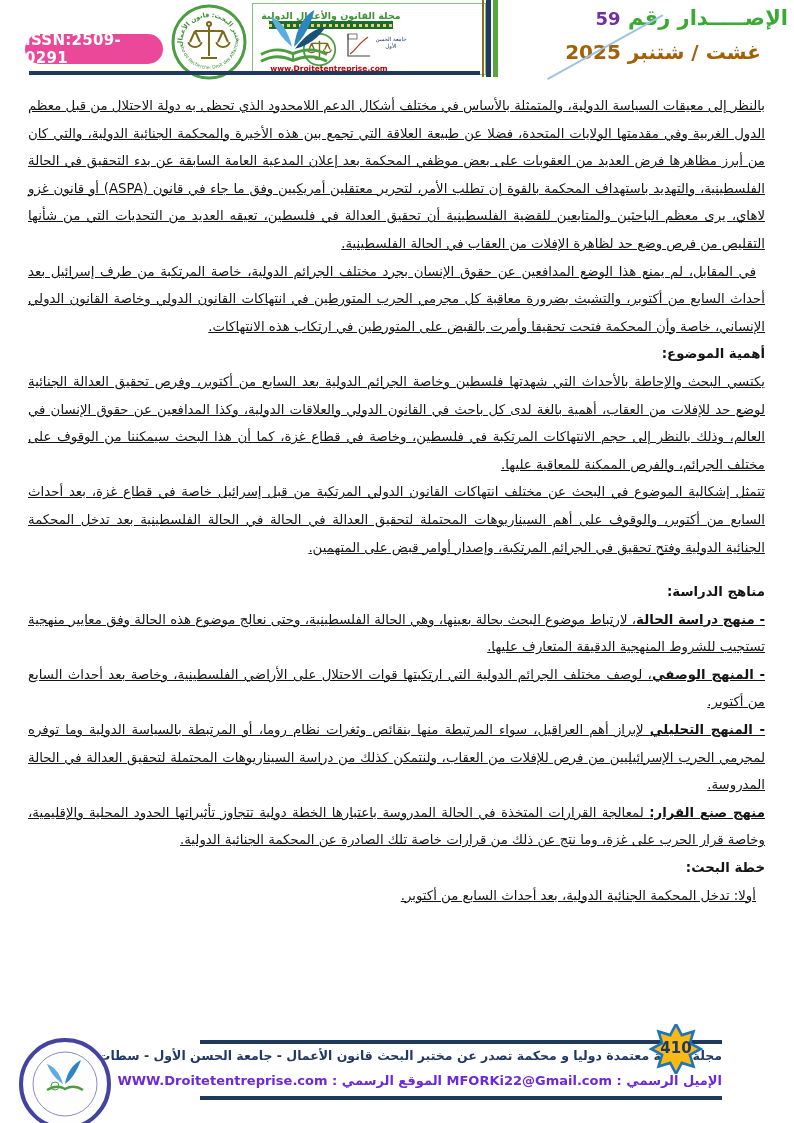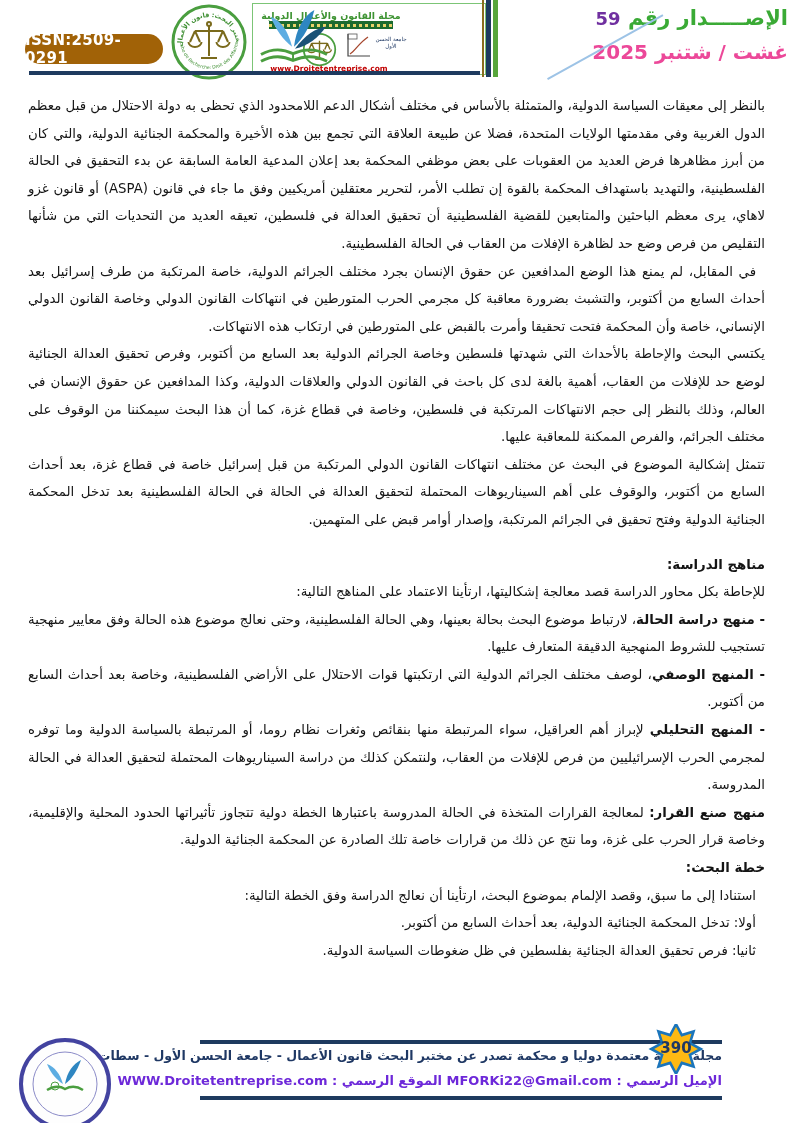--- a/index.html
+++ b/index.html
@@ -1,20 +1,20 @@
 <!DOCTYPE html>
 <html lang="ar"><head>
 <meta charset="utf-8">
 <style>
   html,body{margin:0;padding:0;background:#e8e8e8;}
   .page{position:relative;width:794px;height:1123px;background:#ffffff;margin:0 auto;
         font-family:"DejaVu Sans",sans-serif;overflow:hidden;}
   
   .issn-pill{position:absolute;left:25px;top:34px;width:138px;height:30px;border-radius:16px;
-             background:#a16207;color:#fff;font-weight:bold;font-size:15px;display:flex;
+             background:#ec4899;color:#fff;font-weight:bold;font-size:15px;display:flex;
              align-items:center;justify-content:center;letter-spacing:.3px;}
   .lab-logo{position:absolute;left:171px;top:4px;width:76px;height:76px;}
   .journal-banner{position:absolute;left:252px;top:3px;width:232px;height:70px;
                   border:1.5px solid #7cc576;background:#fff;}
   .jb-title{position:absolute;top:6px;right:82px;left:6px;text-align:center;color:#3f9434;
             font-weight:bold;font-size:9.5px;direction:rtl;white-space:nowrap;}
   .jb-bar{position:absolute;top:17px;right:92px;left:16px;height:8px;background:#1c6b2f;
           background-image:repeating-linear-gradient(90deg,#e8d26a 0 3px,transparent 3px 6px);
           background-size:100% 3px;background-position:center;background-repeat:no-repeat;}
   .jb-mini-logo{position:absolute;top:28px;right:148px;width:35px;height:35px;}
@@ -25,27 +25,27 @@
           font-weight:bold;font-size:7.5px;text-decoration:underline;}
   .jb-bird{position:absolute;top:2px;left:2px;width:78px;height:66px;}
   .vbars{position:absolute;left:482px;top:0;height:77px;display:flex;gap:2px;}
   .vbars .b1{width:2px;background:#8a6d1d;height:100%;}
   .vbars .b2{width:5px;background:#1e3a5f;height:100%;}
   .vbars .b3{width:5px;background:#58a63c;height:100%;}
   .header-rule{position:absolute;left:29px;top:71px;width:451px;height:4px;background:#1e3a5f;}
   .issue-block{position:absolute;right:6px;top:6px;width:250px;direction:rtl;text-align:right;}
   .issue-line1{font-size:21px;font-weight:bold;color:#3aaa35;white-space:nowrap;}
   .issue-num{color:#7030a0;font-size:18px;}
-  .issue-line2{margin-top:10px;font-size:20px;font-weight:bold;color:#ec4899;white-space:nowrap;}
+  .issue-line2{margin-top:10px;font-size:20px;font-weight:bold;color:#a16207;white-space:nowrap;text-align:center;}
   .diag-line{position:absolute;left:548px;top:78px;width:132px;height:2px;background:#9dc3e6;
              transform:rotate(-29deg);transform-origin:left bottom;}
   
   .body-text{position:absolute;top:92px;right:29px;width:737px;direction:rtl;color:#141414;
              font-size:13.3px;line-height:27.6px;}
-  .para{text-align:justify;}
+  .para{text-align:justify;text-decoration:underline;}
   .para.indent{text-indent:9px;}
   .heading{font-weight:bold;text-align:right;}
   .lead{font-weight:bold;}
   .gap{height:17px;}
   
   .footer-rule{position:absolute;height:3.5px;background:#1e3a5f;left:200px;width:522px;}
   .fr-top{top:1040px;}
   .fr-bottom{top:1096px;}
   .f-line1{position:absolute;top:1048px;left:200px;width:522px;text-align:center;direction:rtl;
            color:#1f3864;font-weight:bold;font-size:12.5px;white-space:nowrap;}
@@ -138,33 +138,31 @@
       <span>الإصـــــدار رقم</span>
       <span class="issue-num">59</span>
     </div>
     <div class="issue-line2">غشت / شتنبر 2025</div>
   </div>
   <div class="diag-line"></div>
 
   <div class="body-text">
       <div class="para"><span>بالنظر إلى معيقات السياسة الدولية، والمتمثلة بالأساس في مختلف أشكال الدعم اللامحدود الذي تحظى به دولة الاحتلال من قبل معظم الدول الغربية وفي مقدمتها الولايات المتحدة، فضلا عن طبيعة العلاقة التي تجمع بين هذه الأخيرة والمحكمة الجنائية الدولية، والتي كان من أبرز مظاهرها فرض العديد من العقوبات على بعض موظفي المحكمة بعد إعلان المدعية العامة السابقة عن بدء التحقيق في الحالة الفلسطينية، والتهديد باستهداف المحكمة بالقوة إن تطلب الأمر، لتحرير معتقلين أمريكيين وفق ما جاء في قانون (ASPA) أو قانون غزو لاهاي، يرى معظم الباحثين والمتابعين للقضية الفلسطينية أن تحقيق العدالة في فلسطين، تعيقه العديد من التحديات التي من شأنها التقليص من فرص وضع حد لظاهرة الإفلات من العقاب في الحالة الفلسطينية.</span></div>
       <div class="para indent"><span>في المقابل، لم يمنع هذا الوضع المدافعين عن حقوق الإنسان بجرد مختلف الجرائم الدولية، خاصة المرتكبة من طرف إسرائيل بعد أحداث السابع من أكتوبر، والتشبث بضرورة معاقبة كل مجرمي الحرب المتورطين في انتهاكات القانون الدولي وخاصة القانون الدولي الإنساني، خاصة وأن المحكمة فتحت تحقيقا وأمرت بالقبض على المتورطين في ارتكاب هذه الانتهاكات.</span></div>
+      <div class="heading">أهمية الموضوع:</div>
       <div class="para"><span>يكتسي البحث والإحاطة بالأحداث التي شهدتها فلسطين وخاصة الجرائم الدولية بعد السابع من أكتوبر، وفرص تحقيق العدالة الجنائية لوضع حد للإفلات من العقاب، أهمية بالغة لدى كل باحث في القانون الدولي والعلاقات الدولية، وكذا المدافعين عن حقوق الإنسان في العالم، وذلك بالنظر إلى حجم الانتهاكات المرتكبة في فلسطين، وخاصة في قطاع غزة، كما أن هذا البحث سيمكننا من الوقوف على مختلف الجرائم، والفرص الممكنة للمعاقبة عليها.</span></div>
       <div class="para"><span>تتمثل إشكالية الموضوع في البحث عن مختلف انتهاكات القانون الدولي المرتكبة من قبل إسرائيل خاصة في قطاع غزة، بعد أحداث السابع من أكتوبر، والوقوف على أهم السيناريوهات المحتملة لتحقيق العدالة في الحالة في الحالة الفلسطينية بعد تدخل المحكمة الجنائية الدولية وفتح تحقيق في الجرائم المرتكبة، وإصدار أوامر قبض على المتهمين.</span></div>
       <div class="gap"></div>
       <div class="heading">مناهج الدراسة:</div>
-      <div class="para"><span>للإحاطة بكل محاور الدراسة قصد معالجة إشكاليتها، ارتأينا الاعتماد على المناهج التالية:</span></div>
       <div class="para"><b class="lead">- منهج دراسة الحالة</b><span>، لارتباط موضوع البحث بحالة بعينها، وهي الحالة الفلسطينية، وحتى نعالج موضوع هذه الحالة وفق معايير منهجية تستجيب للشروط المنهجية الدقيقة المتعارف عليها.</span></div>
       <div class="para"><b class="lead">- المنهج الوصفي</b><span>، لوصف مختلف الجرائم الدولية التي ارتكبتها قوات الاحتلال على الأراضي الفلسطينية، وخاصة بعد أحداث السابع من أكتوبر.</span></div>
       <div class="para"><b class="lead">- المنهج التحليلي</b><span> لإبراز أهم العراقيل، سواء المرتبطة منها بنقائص وثغرات نظام روما، أو المرتبطة بالسياسة الدولية وما توفره لمجرمي الحرب الإسرائيليين من فرص للإفلات من العقاب، ولنتمكن كذلك من دراسة السيناريوهات المحتملة لتحقيق العدالة في الحالة المدروسة.</span></div>
       <div class="para"><b class="lead">منهج صنع القرار:</b><span> لمعالجة القرارات المتخذة في الحالة المدروسة باعتبارها الخطة دولية تتجاوز تأثيراتها الحدود المحلية والإقليمية، وخاصة قرار الحرب على غزة، وما نتج عن ذلك من قرارات خاصة تلك الصادرة عن المحكمة الجنائية الدولية.</span></div>
       <div class="heading">خطة البحث:</div>
-      <div class="para indent"><span>استنادا إلى ما سبق، وقصد الإلمام بموضوع البحث، ارتأينا أن نعالج الدراسة وفق الخطة التالية:</span></div>
       <div class="para indent"><span>أولا: تدخل المحكمة الجنائية الدولية، بعد أحداث السابع من أكتوبر.</span></div>
-      <div class="para indent"><span>ثانيا: فرص تحقيق العدالة الجنائية بفلسطين في ظل ضغوطات السياسة الدولية.</span></div>
     </div>
 
   <div class="footer-rule fr-top"></div>
   <div class="f-line1">مجلة علمية معتمدة  دوليا و محكمة تصدر عن مختبر البحث قانون الأعمال - جامعة الحسن الأول - سطات - المغرب</div>
   <div class="f-line2">
     <span>الإميل الرسمي :</span>
     <span class="lat">MFORKi22@Gmail.com</span>
     <span>الموقع الرسمي :</span>
     <span class="lat">WWW.Droitetentreprise.com</span>
   </div>
@@ -178,16 +176,16 @@
       <path d="M46 48 C43 38 38 31 30 28 C34 38 40 44 46 48" fill="#5dade2"></path>
       <path d="M30 54 Q40 48 48 53 Q57 48 66 54" fill="none" stroke="#4a9e3f" stroke-width="2.4"></path>
       <circle cx="38" cy="50" r="4" fill="none" stroke="#4a9e3f" stroke-width="1"></circle>
     </svg>
   </div>
 
   <div class="page-badge">
     <svg viewBox="0 0 52 46" width="56" height="50">
       <polygon points="26,0 31.4,10.1 42.3,6.7 38.9,17.6 49,23 38.9,28.4 42.3,39.3 31.4,35.9 26,46 20.6,35.9 9.7,39.3 13.1,28.4 3,23 13.1,17.6 9.7,6.7 20.6,10.1" fill="#fdb913" stroke="#1b75bb" stroke-width="2.4"></polygon>
     </svg>
-    <div class="num">390</div>
+    <div class="num">410</div>
   </div>
 
 </div>
 
 </body></html>

